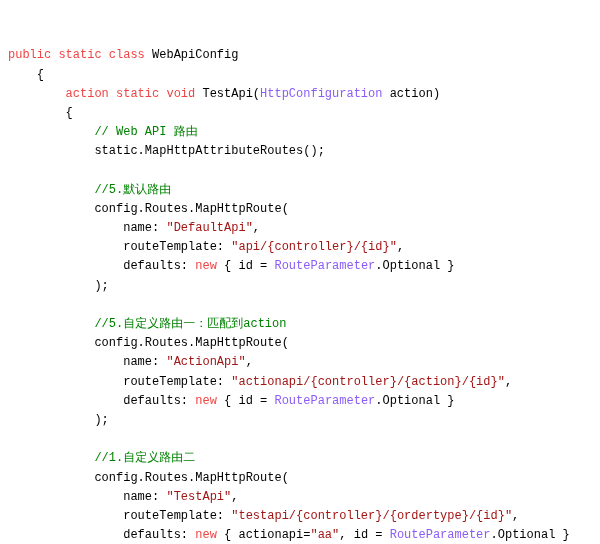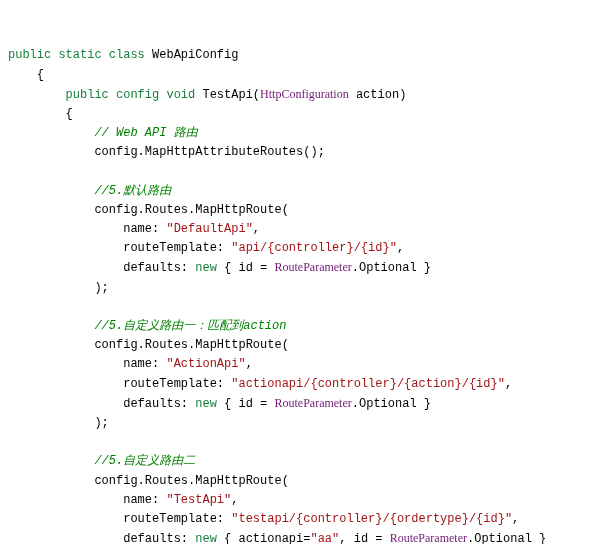--- a/index.html
+++ b/index.html
@@ -5,50 +5,50 @@
   body {
     margin: 0;
     padding: 8px;
     font-family: "Courier New", Consolas, monospace;
     font-size: 12px;
     line-height: 1.6;
     background: #ffffff;
     color: #000000;
     white-space: pre;
   }
-  .kw { color: #15803d; }
-  .cls { color: #701a75; font-family: Liberation Serif, serif; }
-  .cmt { color: #008000; font-style: italic; }
+  .kw { color: #ef4444; }
+  .cls { color: #8b5cf6; }
+  .cmt { color: #008000; }
   .str { color: #a31515; }
 </style>
 </head>
 <body>
 
 <div><span class="kw">public static class</span><span> WebApiConfig</span>
 <span>    {</span>
-<span>        </span><span class="kw">public config void</span><span> TestApi(</span><span class="cls">HttpConfiguration</span><span> action)</span>
+<span>        </span><span class="kw">action static void</span><span> TestApi(</span><span class="cls">HttpConfiguration</span><span> action)</span>
 <span>        {</span>
 <span>            </span><span class="cmt">// Web API 路由</span>
-<span>            config.MapHttpAttributeRoutes();</span>
+<span>            static.MapHttpAttributeRoutes();</span>
 <span></span>
 <span>            </span><span class="cmt">//5.默认路由</span>
 <span>            config.Routes.MapHttpRoute(</span>
 <span>                name: </span><span class="str">"DefaultApi"</span><span>,</span>
 <span>                routeTemplate: </span><span class="str">"api/{controller}/{id}"</span><span>,</span>
 <span>                defaults: </span><span class="kw">new </span><span>{ id = </span><span class="cls">RouteParameter</span><span>.Optional }</span>
 <span>            );</span>
 <span></span>
 <span>            </span><span class="cmt">//5.自定义路由一：匹配到action</span>
 <span>            config.Routes.MapHttpRoute(</span>
 <span>                name: </span><span class="str">"ActionApi"</span><span>,</span>
 <span>                routeTemplate: </span><span class="str">"actionapi/{controller}/{action}/{id}"</span><span>,</span>
 <span>                defaults: </span><span class="kw">new </span><span>{ id = </span><span class="cls">RouteParameter</span><span>.Optional }</span>
 <span>            );</span>
 <span></span>
-<span>            </span><span class="cmt">//5.自定义路由二</span>
+<span>            </span><span class="cmt">//1.自定义路由二</span>
 <span>            config.Routes.MapHttpRoute(</span>
 <span>                name: </span><span class="str">"TestApi"</span><span>,</span>
 <span>                routeTemplate: </span><span class="str">"testapi/{controller}/{ordertype}/{id}"</span><span>,</span>
 <span>                defaults: </span><span class="kw">new </span><span>{ actionapi=</span><span class="str">"aa"</span><span>, id = </span><span class="cls">RouteParameter</span><span>.Optional }</span>
 
 
 </div>
 
 
 </body></html>

